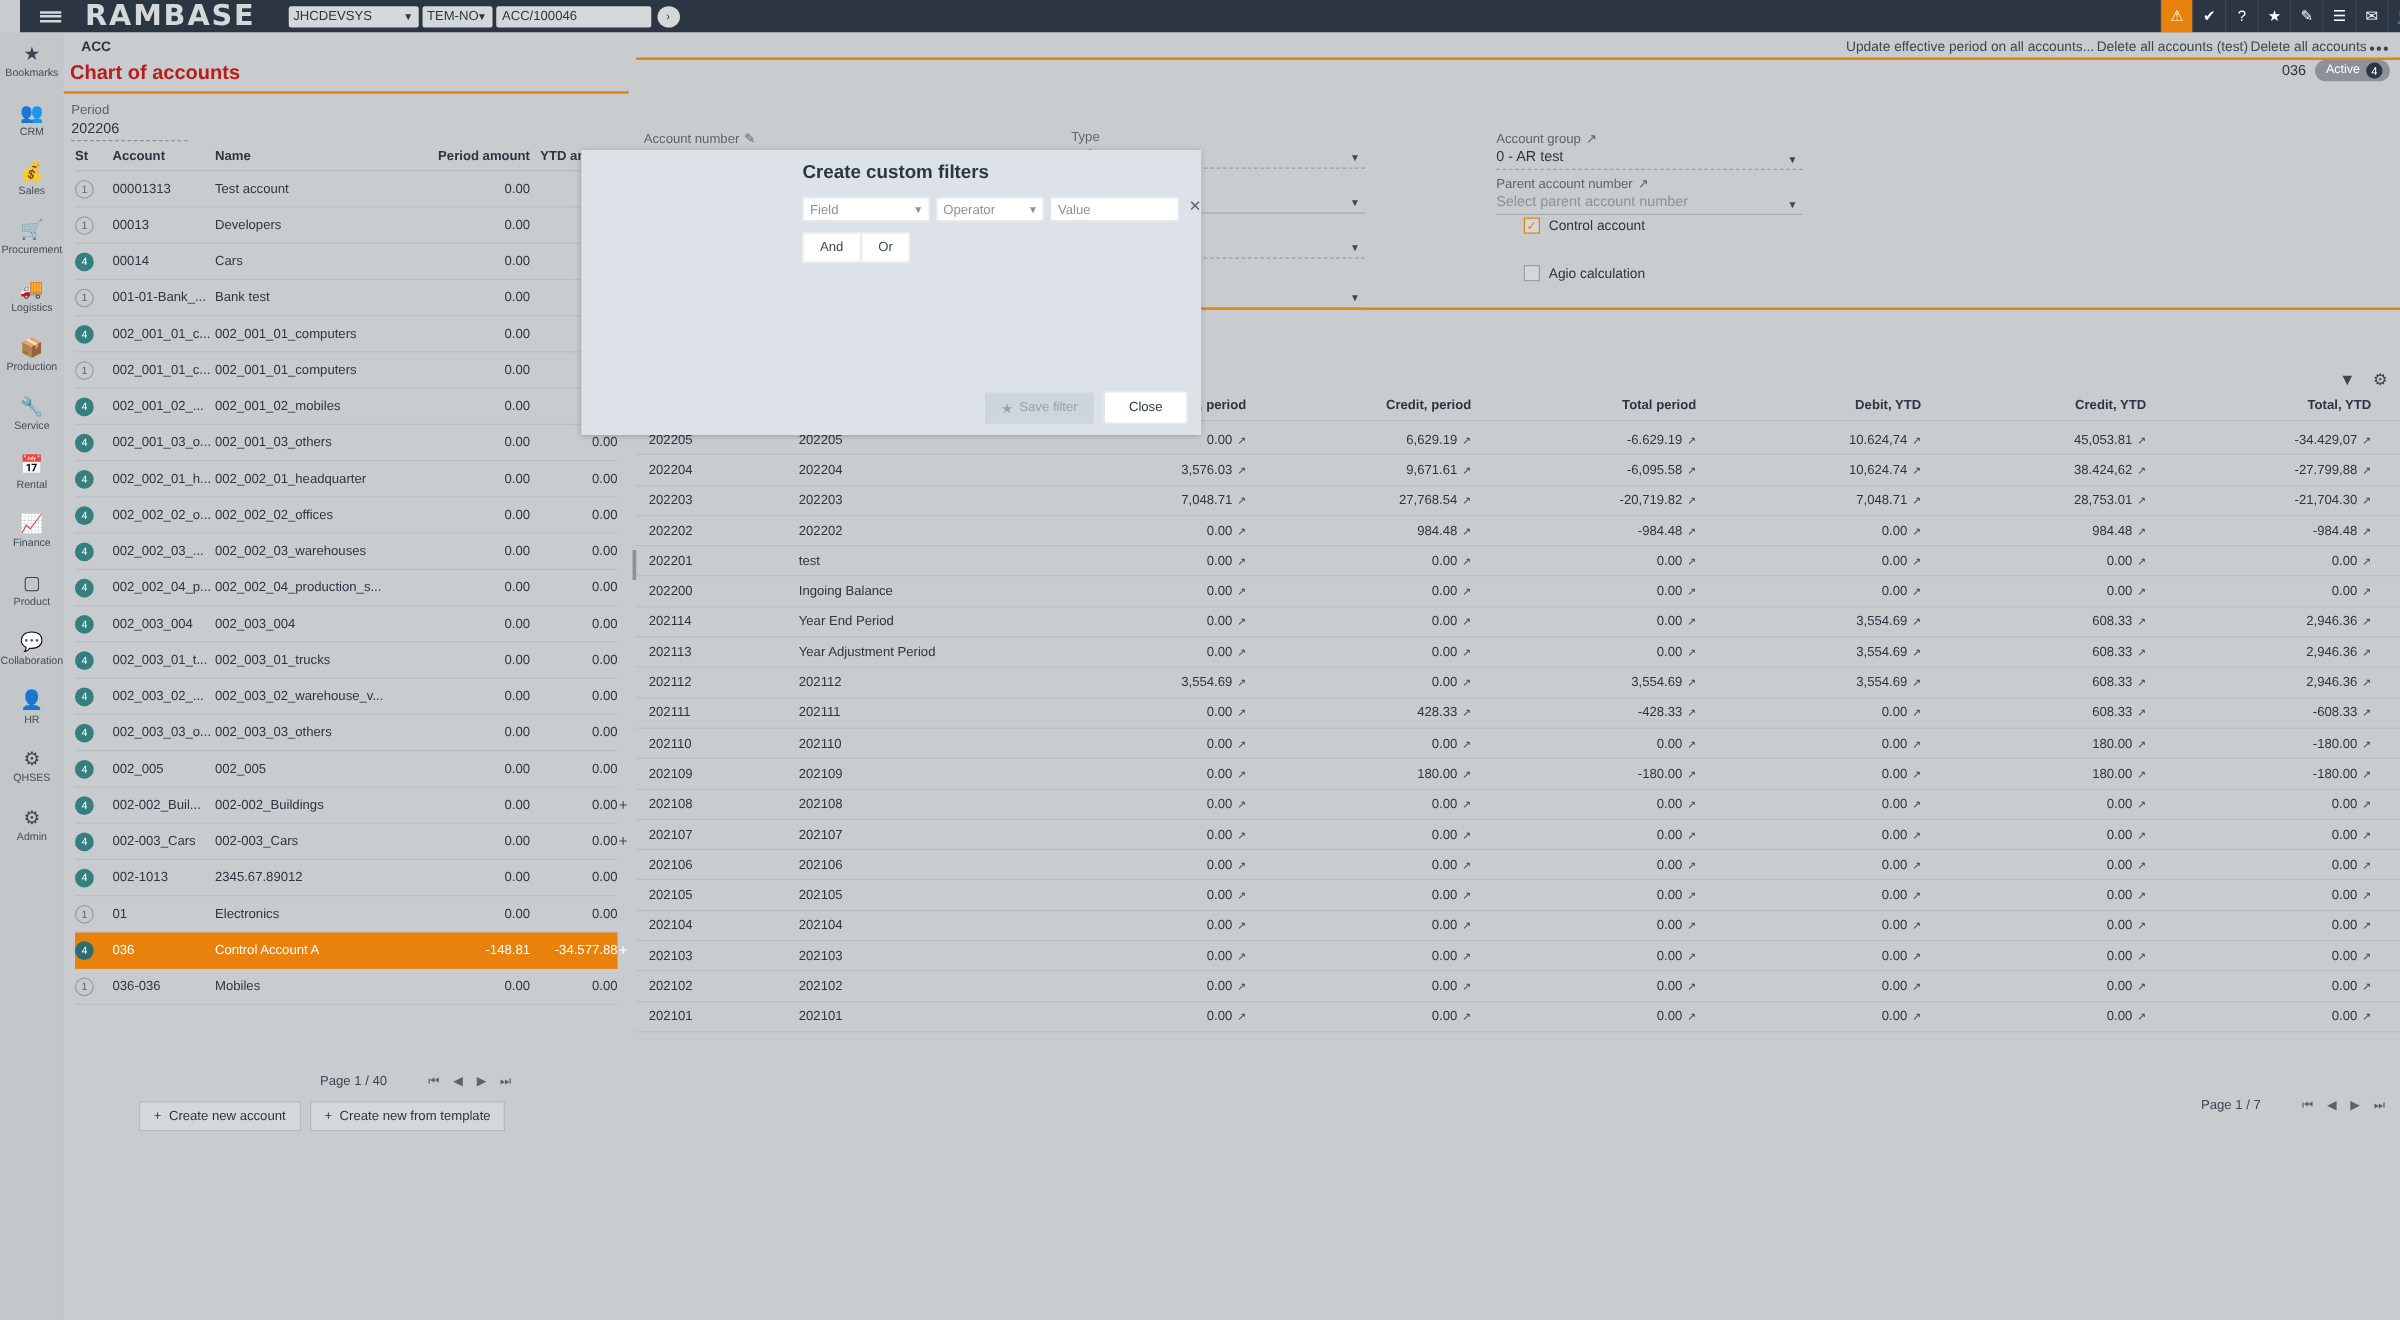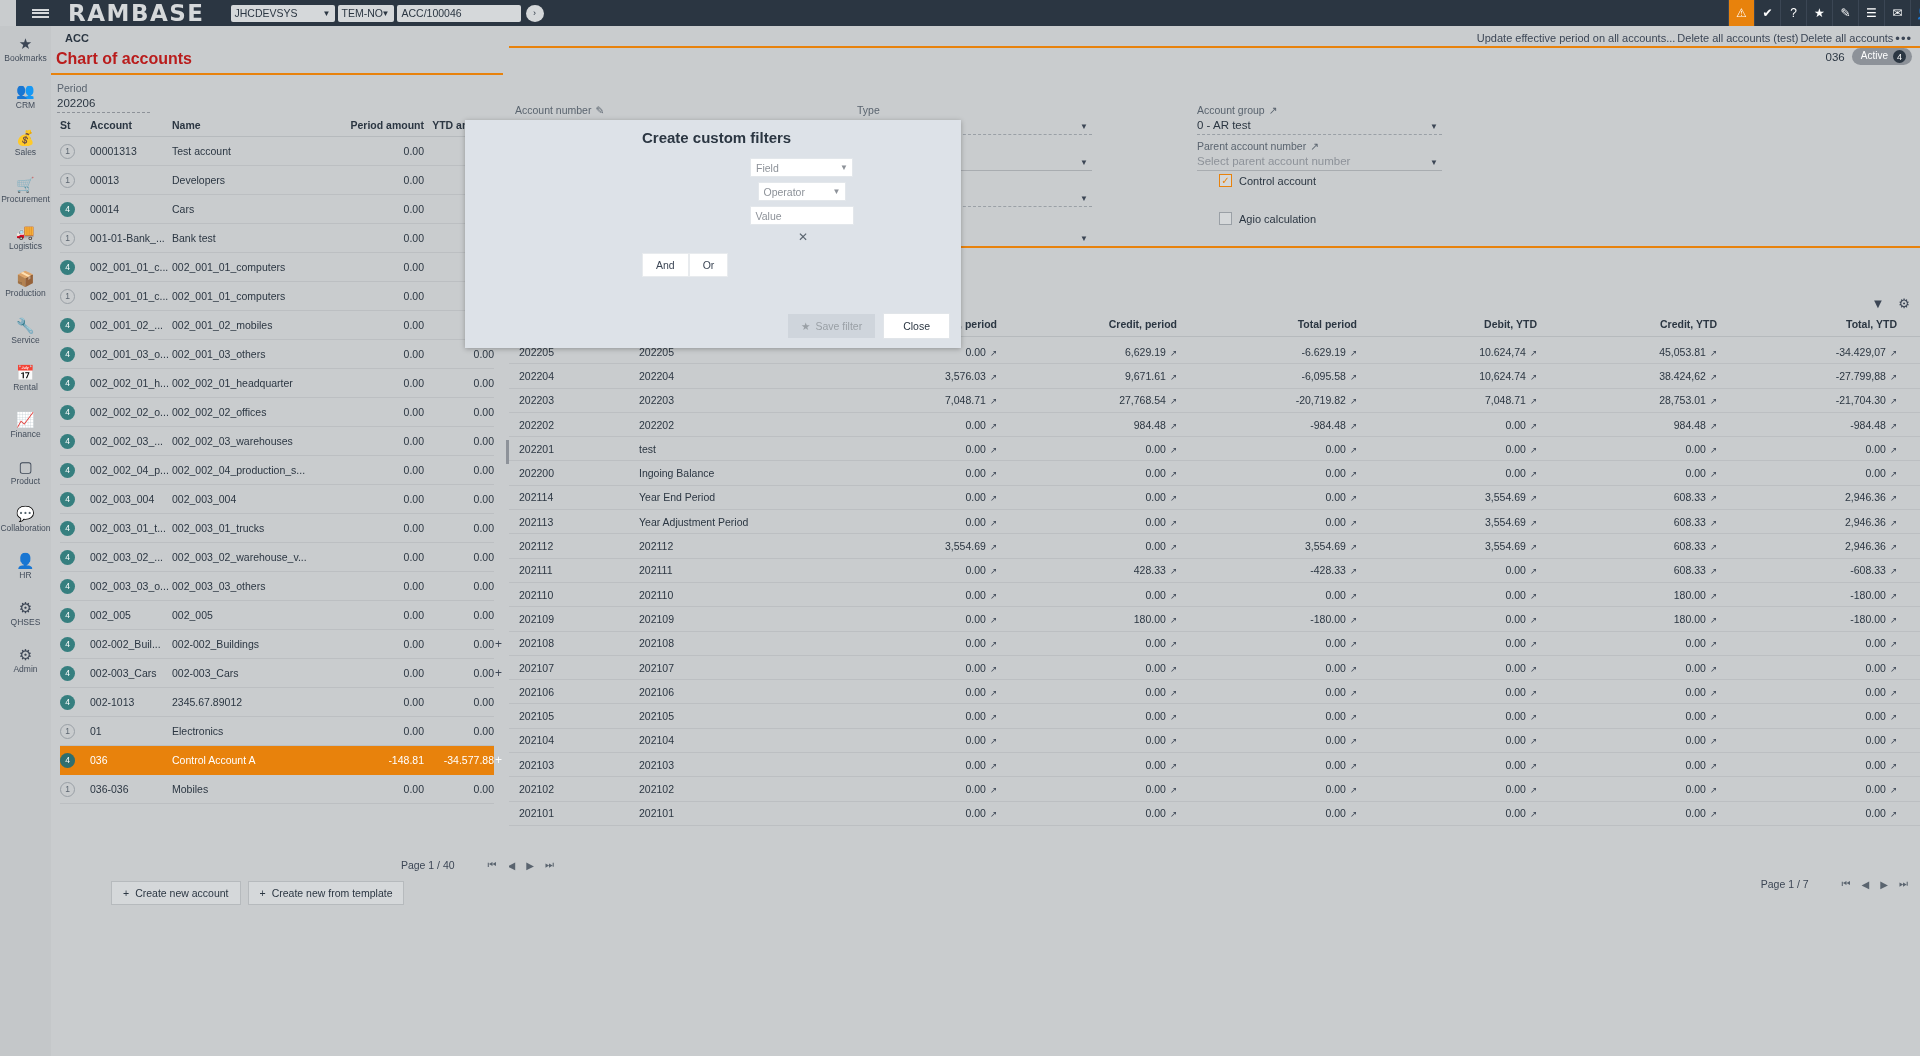--- a/index.html
+++ b/index.html
@@ -107,21 +107,21 @@
     display:flex; align-items:center; justify-content:center;
   }
   .badge.s1 { border:1px solid #9aa0a6; color:#5a646f; background:transparent; }
   .badge.s4 { background:#367f7f; color:#fff; }
   .arow.sel .badge.s4 { background:#2f6e6e; }
   .ell { overflow:hidden; text-overflow:ellipsis; white-space:nowrap; }
   .plus { position:absolute; right:-8px; font-size:12px; color:#3c4655; }
   .arow.sel .plus { color:#fff; }
   
   #lpager { position:absolute; left:60px; top:813px; width:443px; display:flex;
-    align-items:center; justify-content:flex-end; font-size:10.5px; color:#3c4655; gap:11px; }
+    align-items:center; justify-content:center; font-size:10.5px; color:#3c4655; gap:11px; }
   #lpager .pgtxt { margin-right:22px; }
   .pgbtn { cursor:pointer; font-size:10px; color:#5a646f; }
   #lbuttons { position:absolute; left:60px; top:833px; display:flex; gap:7px; padding-top:2px;}
   .lbtn {
     background:#d5d8da; border:1px solid #b6babd; font-size:10.5px; color:#2b3642;
     padding:5px 11px; display:flex; align-items:center; gap:6px; cursor:pointer;
   }
   
   #divider { position:absolute; left:505px; top:46px; width:4px; height:1010px; background:#c9ccce; }
   #dhandle { position:absolute; left:506px; top:440px; width:3px; height:24px; background:#8d9299; }
@@ -168,21 +168,21 @@
   #modal {
     position:absolute; left:465px; top:120px; width:496px; height:228px;
     background:#dde2e8; box-shadow:0 1px 5px rgba(0,0,0,.28); z-index:50;
   }
   #modal-left { position:absolute; left:0; top:0; width:167px; height:228px; background:#f2f4f6; }
   .mf-head { font-size:11.5px; font-weight:bold; color:#2b3642; padding:9px 0 0 10px; }
   .mf-item { font-size:11px; color:#2b3642; padding:6px 0 0 10px; cursor:pointer; }
   #mf-sep { border-top:1px solid #dadee2; margin-top:10px; }
   #modal-right { position:absolute; left:167px; top:0; width:329px; height:228px; }
   #mr-head { font-size:15px; font-weight:bold; color:#2b3642; padding:9px 0 0 10px; }
-  #mr-row { display:flex; align-items:center; gap:5px; padding:12px 0 0 10px;flex-direction:column; }
+  #mr-row { display:flex; align-items:flex-start; gap:5px; padding:12px 0 0 10px; }
   .msel {
     height:19px; background:#fff; border:1px solid #e3e7eb; font-size:10.5px;
     color:#8d9299; padding:0 5px; display:flex; align-items:center; position:relative;
   }
   #msel-field { width:103px; }
   #msel-op { width:88px; }
   #msel-val { width:104px; }
   #mx { margin-left:3px; font-size:12px; color:#5a646f; cursor:pointer; }
   #andor { display:flex; margin:9px 0 0 10px; }
   .ao { background:#fff; border:1px solid #e8ebee; font-size:10.5px; color:#3c4655;

